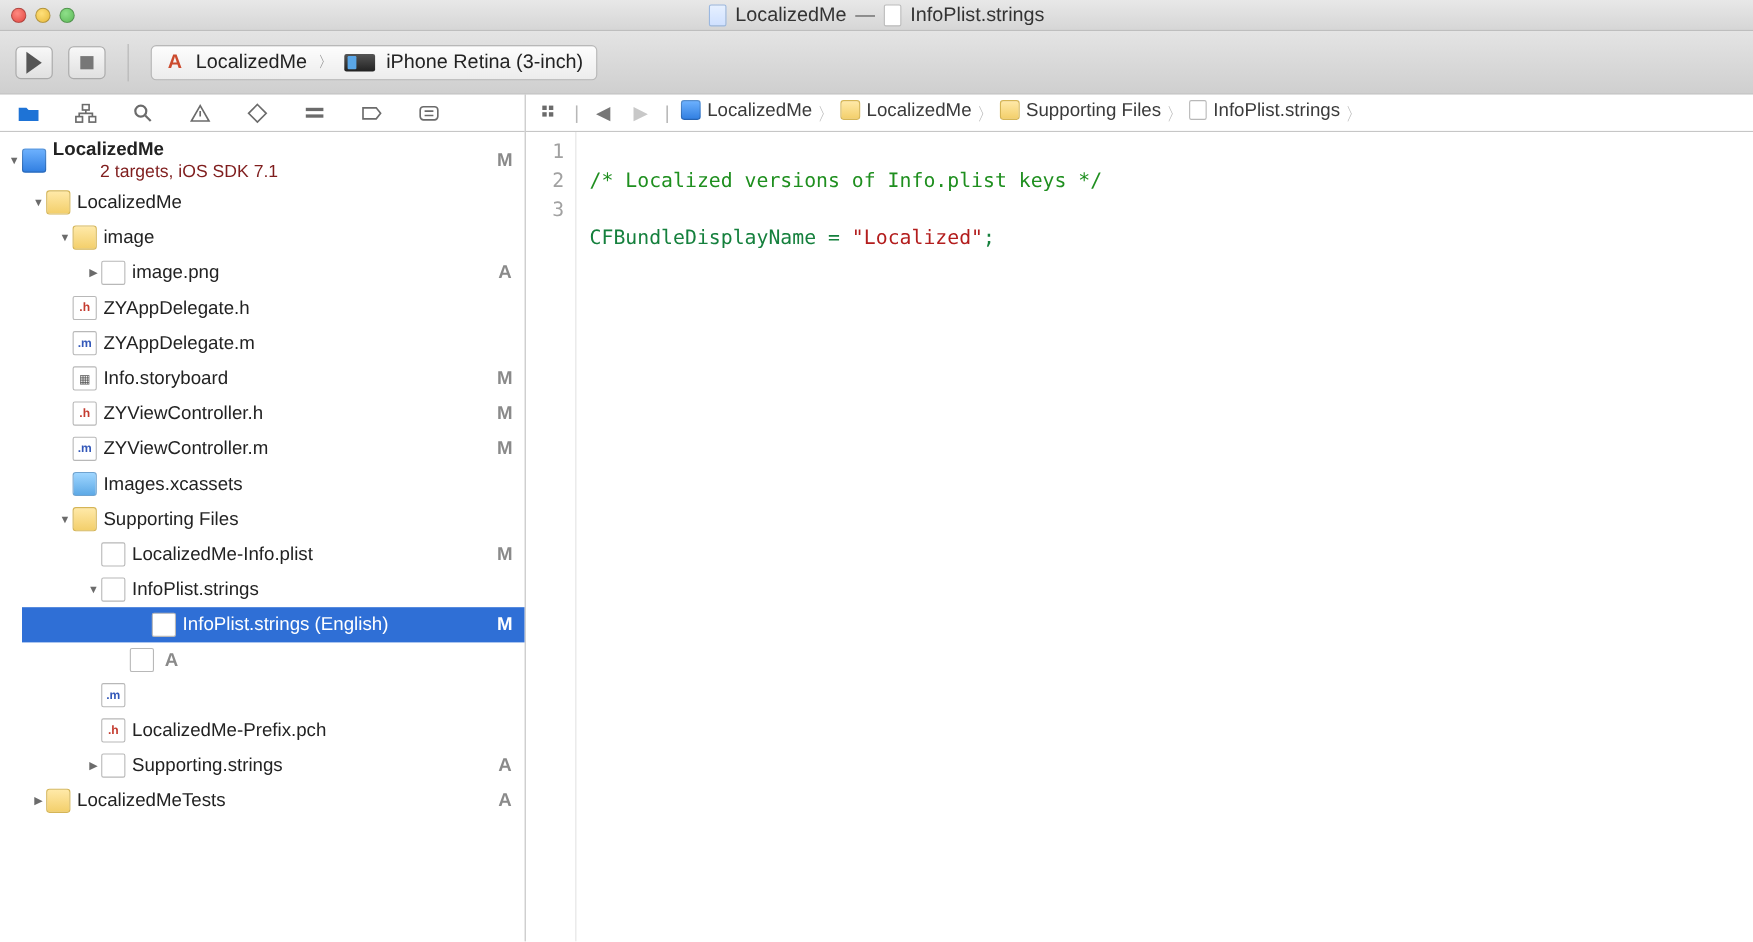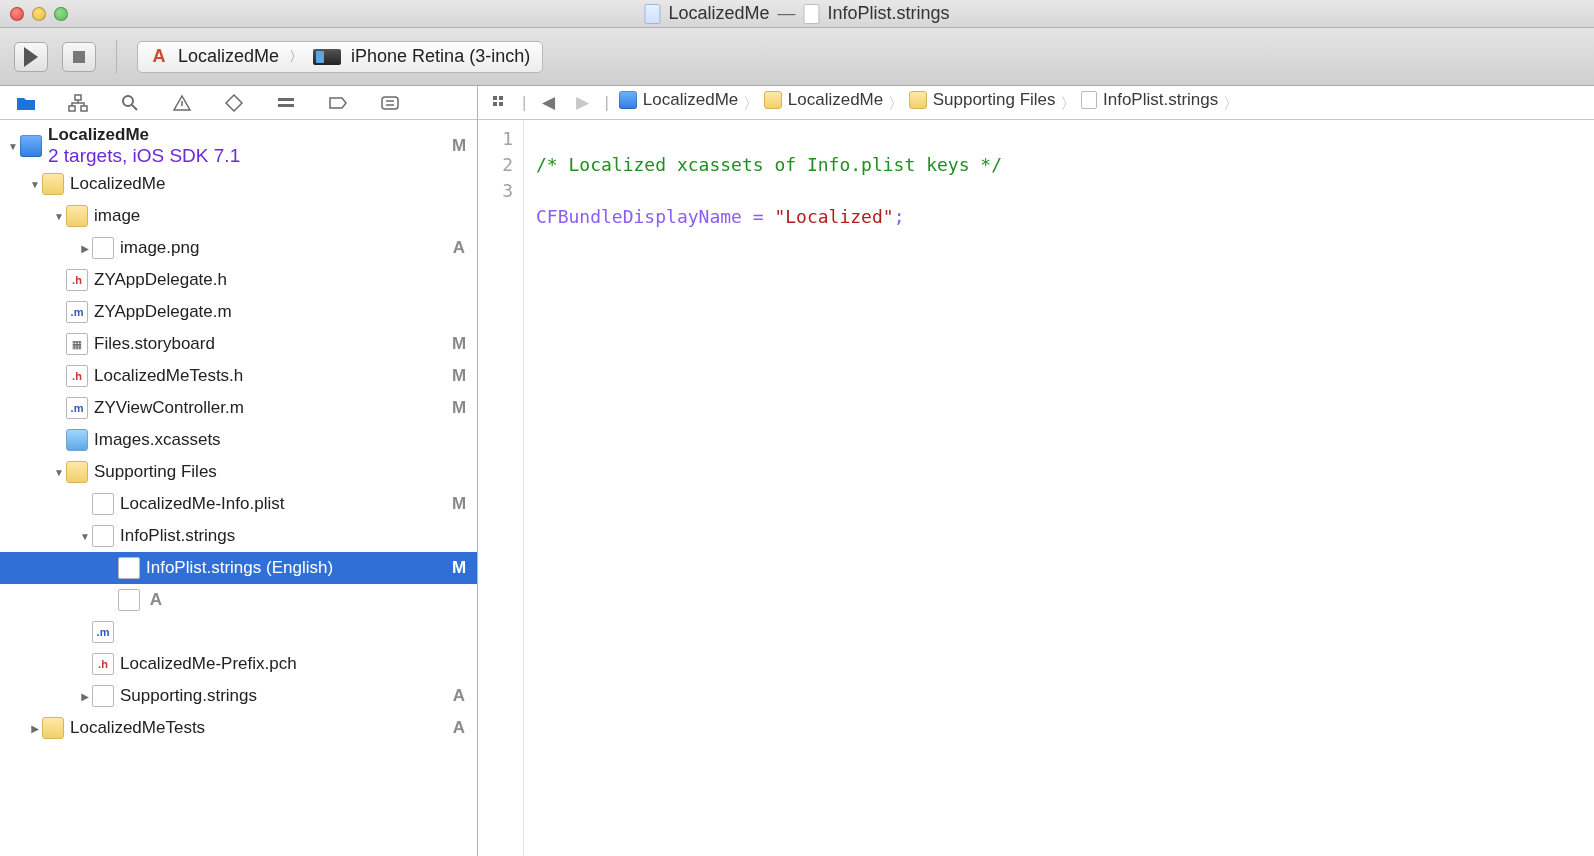--- a/index.html
+++ b/index.html
@@ -185,30 +185,31 @@
 }
 .ic-proj { background: linear-gradient(#6fb3ff,#2f7de0); border-radius:3px; box-shadow:inset 0 0 0 1px rgba(0,0,0,.2);}
 .ic-folder { background: linear-gradient(#ffe9a8,#f3cf6b); border-radius:3px; border:1px solid #d5b556;}
 .ic-file { background:#fff; border:1px solid #b8b8b8; border-radius:2px;}
 .ic-h { color:#c43b2f; font-weight:bold;}
 .ic-m { color:#3358b9; font-weight:bold;}
 .ic-sb { color:#555; font-size:9px;}
 .ic-xc { background: linear-gradient(#9fd6ff,#5da9e6); border:1px solid #6fa3d0; border-radius:3px;}
 .ic-img { background:#fff; border:1px solid #b8b8b8; border-radius:2px;}
 .row .label { flex: 1; white-space: nowrap; overflow: hidden; text-overflow: ellipsis;}
-.row .subtitle { font-size: 19px; color:#6d28d9; }
+.row .subtitle { font-size: 16px; color:#7f1d1d;margin-left:43px; }
 .row .status {
   width: 20px; text-align: center;
   color: #8a8a8a;
   font-weight: bold;
   font-size: 17px;
 }
 .row.selected {
   background: #2f6fd6;
   color: #fff;
+  margin-left: 20px;
 }
 .row.selected .status { color: #fff; }
 .row.selected .disclosure { color: #fff; }
 .row.selected .ic-file { background:#fff; }
 
 .indent-0 { padding-left: 6px; }
 .indent-1 { padding-left: 28px; }
 .indent-2 { padding-left: 52px; }
 .indent-3 { padding-left: 78px; }
 .indent-4 { padding-left: 104px; }
@@ -257,21 +258,21 @@
   background: #fff;
   border-right: 1px solid #e3e3e3;
 }
 .gutter div { height: 26px; }
 .code {
   padding: 6px 12px;
   white-space: pre;
 }
 .c-comment { color: #1f8f1f; }
 .c-string  { color: #b31d1d; }
-.c-plain   { color: #8b5cf6; margin-top: 40px; }
+.c-plain   { color: #15803d; margin-top: 40px; }
 </style>
 </head>
 <body>
 
 <div class="titlebar">
   <div class="traffic">
     <div class="tl tl-close"></div>
     <div class="tl tl-min"></div>
     <div class="tl tl-zoom"></div>
   </div>
@@ -395,27 +396,27 @@
           </div>
           <div class="row indent-2">
             <span class="disclosure"></span>
             <span class="icon ic-file ic-m">.m</span>
             <span class="label">ZYAppDelegate.m</span>
             <span class="status"></span>
           </div>
           <div class="row indent-2">
             <span class="disclosure"></span>
             <span class="icon ic-file ic-sb">▦</span>
-            <span class="label">Files.storyboard</span>
+            <span class="label">Info.storyboard</span>
             <span class="status">M</span>
           </div>
           <div class="row indent-2">
             <span class="disclosure"></span>
             <span class="icon ic-file ic-h">.h</span>
-            <span class="label">LocalizedMeTests.h</span>
+            <span class="label">ZYViewController.h</span>
             <span class="status">M</span>
           </div>
           <div class="row indent-2">
             <span class="disclosure"></span>
             <span class="icon ic-file ic-m">.m</span>
             <span class="label">ZYViewController.m</span>
             <span class="status">M</span>
           </div>
           <div class="row indent-2">
             <span class="disclosure"></span>
@@ -508,20 +509,20 @@
           </span> <span class="jb-chev">〉</span></span>
     </div>
 
     <div class="code-area">
       <div class="gutter">
         <div>1</div>
         <div>2</div>
         <div>3</div>
       </div>
       <div class="code">
-<span class="c-comment">/* Localized xcassets of Info.plist keys */</span>
+<span class="c-comment">/* Localized versions of Info.plist keys */</span>
 <span> </span>
 <span><span class="c-plain">CFBundleDisplayName</span><span class="c-plain"> = </span><span class="c-string">"Localized"</span><span class="c-plain">;</span></span>
       </div>
     </div>
   </div>
 
 </div>
 
 </body></html>

